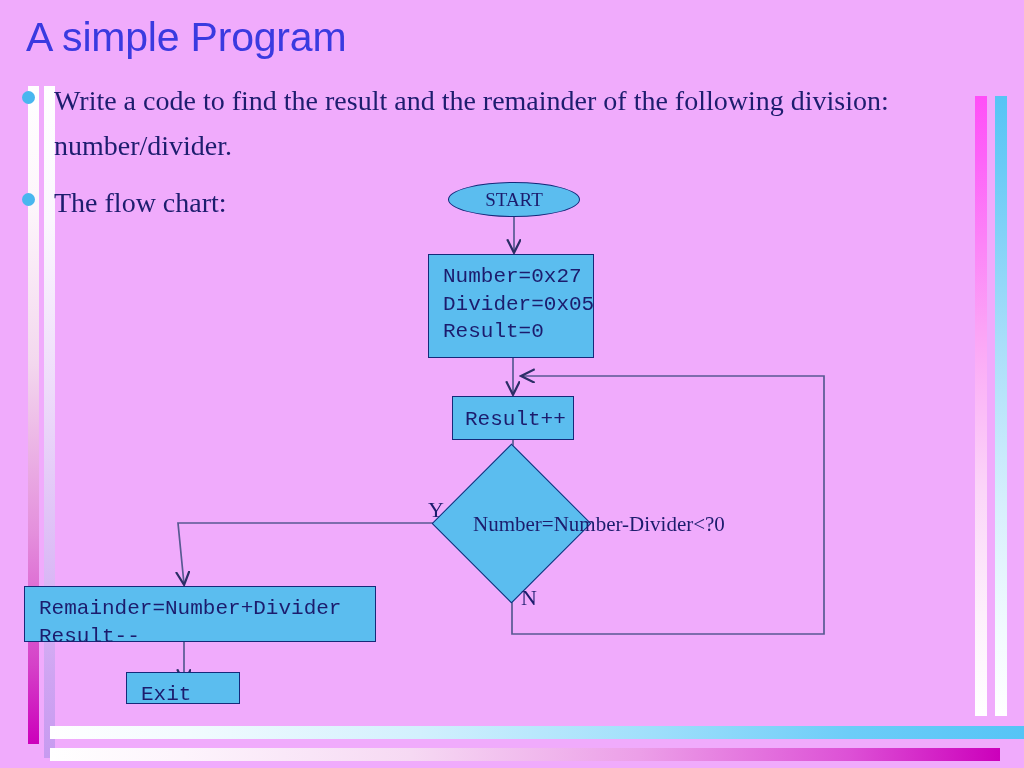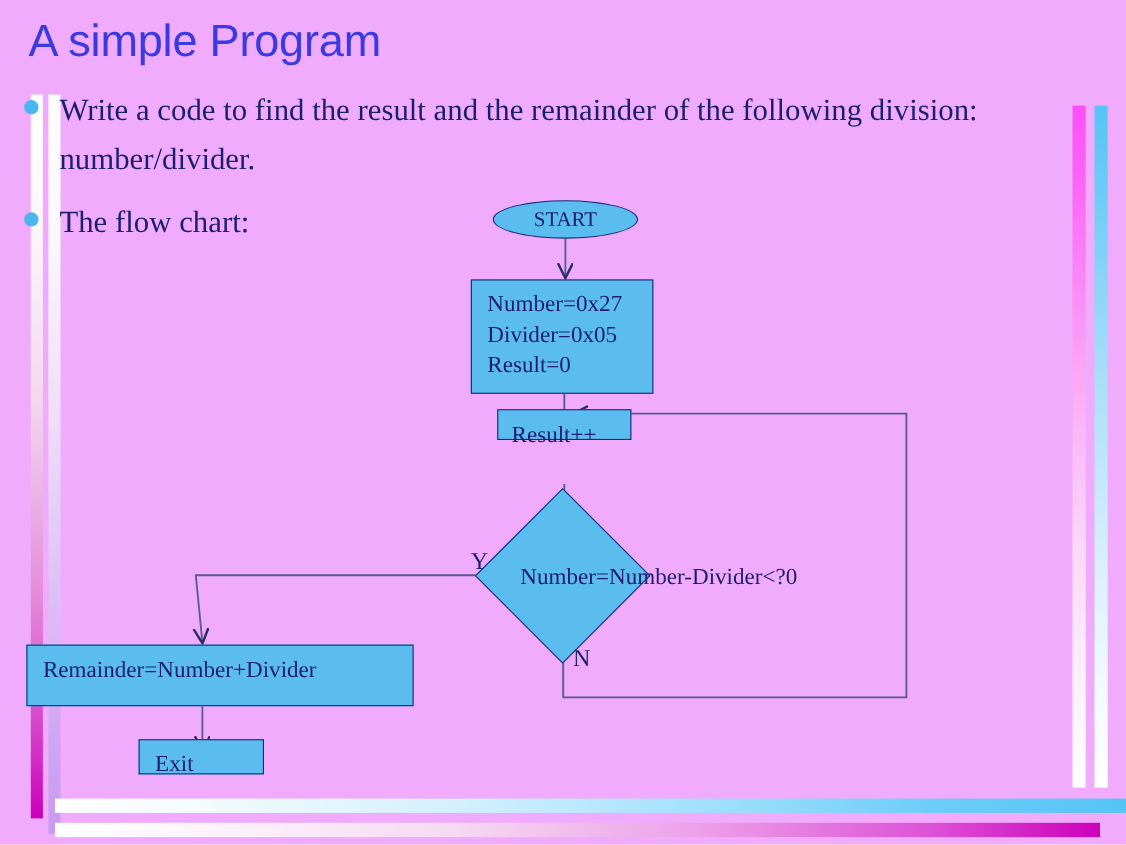--- a/index.html
+++ b/index.html
@@ -119,20 +119,21 @@
     background: #5bbdef;
     border: 1.6px solid #16297a;
     box-sizing: border-box;
     color: #1c1c6d;
     font-family: "Liberation Serif", serif;
     font-size: 21px;
     line-height: 1.32;
   }
   .node.rect {
     padding: 8px 18px 0 14px;
+    font-family: Liberation Mono, monospace;
   }
   .node.ellipse {
     border-radius: 50%;
     display: flex;
     align-items: center;
     justify-content: center;
     padding: 0;
   }
   .diamond-wrap {
     position: absolute;
@@ -158,21 +159,21 @@
   }
   .branch-label {
     position: absolute;
     color: #1c1c6d;
     font-family: "Liberation Serif", serif;
     font-size: 22px;
   }
 
   #node-start  { left: 448px; top: 182px; width: 132px; height: 35px; font-size: 19px; }
   #node-init   { left: 428px; top: 254px; width: 166px; height: 104px; }
-  #node-incr   { left: 452px; top: 372px; width: 122px; height: 28px; padding-top: 9px; padding-left: 12px; }
+  #node-incr   { left: 452px; top: 396px; width: 122px; height: 44px; padding-top: 9px; padding-left: 12px; }
   #node-decision { left: 455px; top: 467px; width: 113px; height: 113px; }
   #node-remainder { left: 24px; top: 586px; width: 352px; height: 56px; }
   #node-exit   { left: 126px; top: 672px; width: 114px; height: 32px; padding-top: 8px; padding-left: 14px; }
 </style>
 </head>
 <body>
 
 <div class="slide">
 
   <div class="deco-left-a"></div>
@@ -228,17 +229,18 @@
   <div class="diamond-wrap" id="node-decision">
     <div class="diamond-shape"></div>
     <div class="diamond-label">Number=Number-Divider&lt;?0</div>
   </div>
 
   <span class="branch-label" style="left:428px; top:497px;">Y</span>
   <span class="branch-label" style="left:521px; top:585px;">N</span>
 
   <div class="node rect" id="node-remainder">
     <div>Remainder=Number+Divider</div>
+    <div>Result--</div>
   </div>
 
   <div class="node rect" id="node-exit">Exit</div>
 
 </div>
 
 </body></html>

